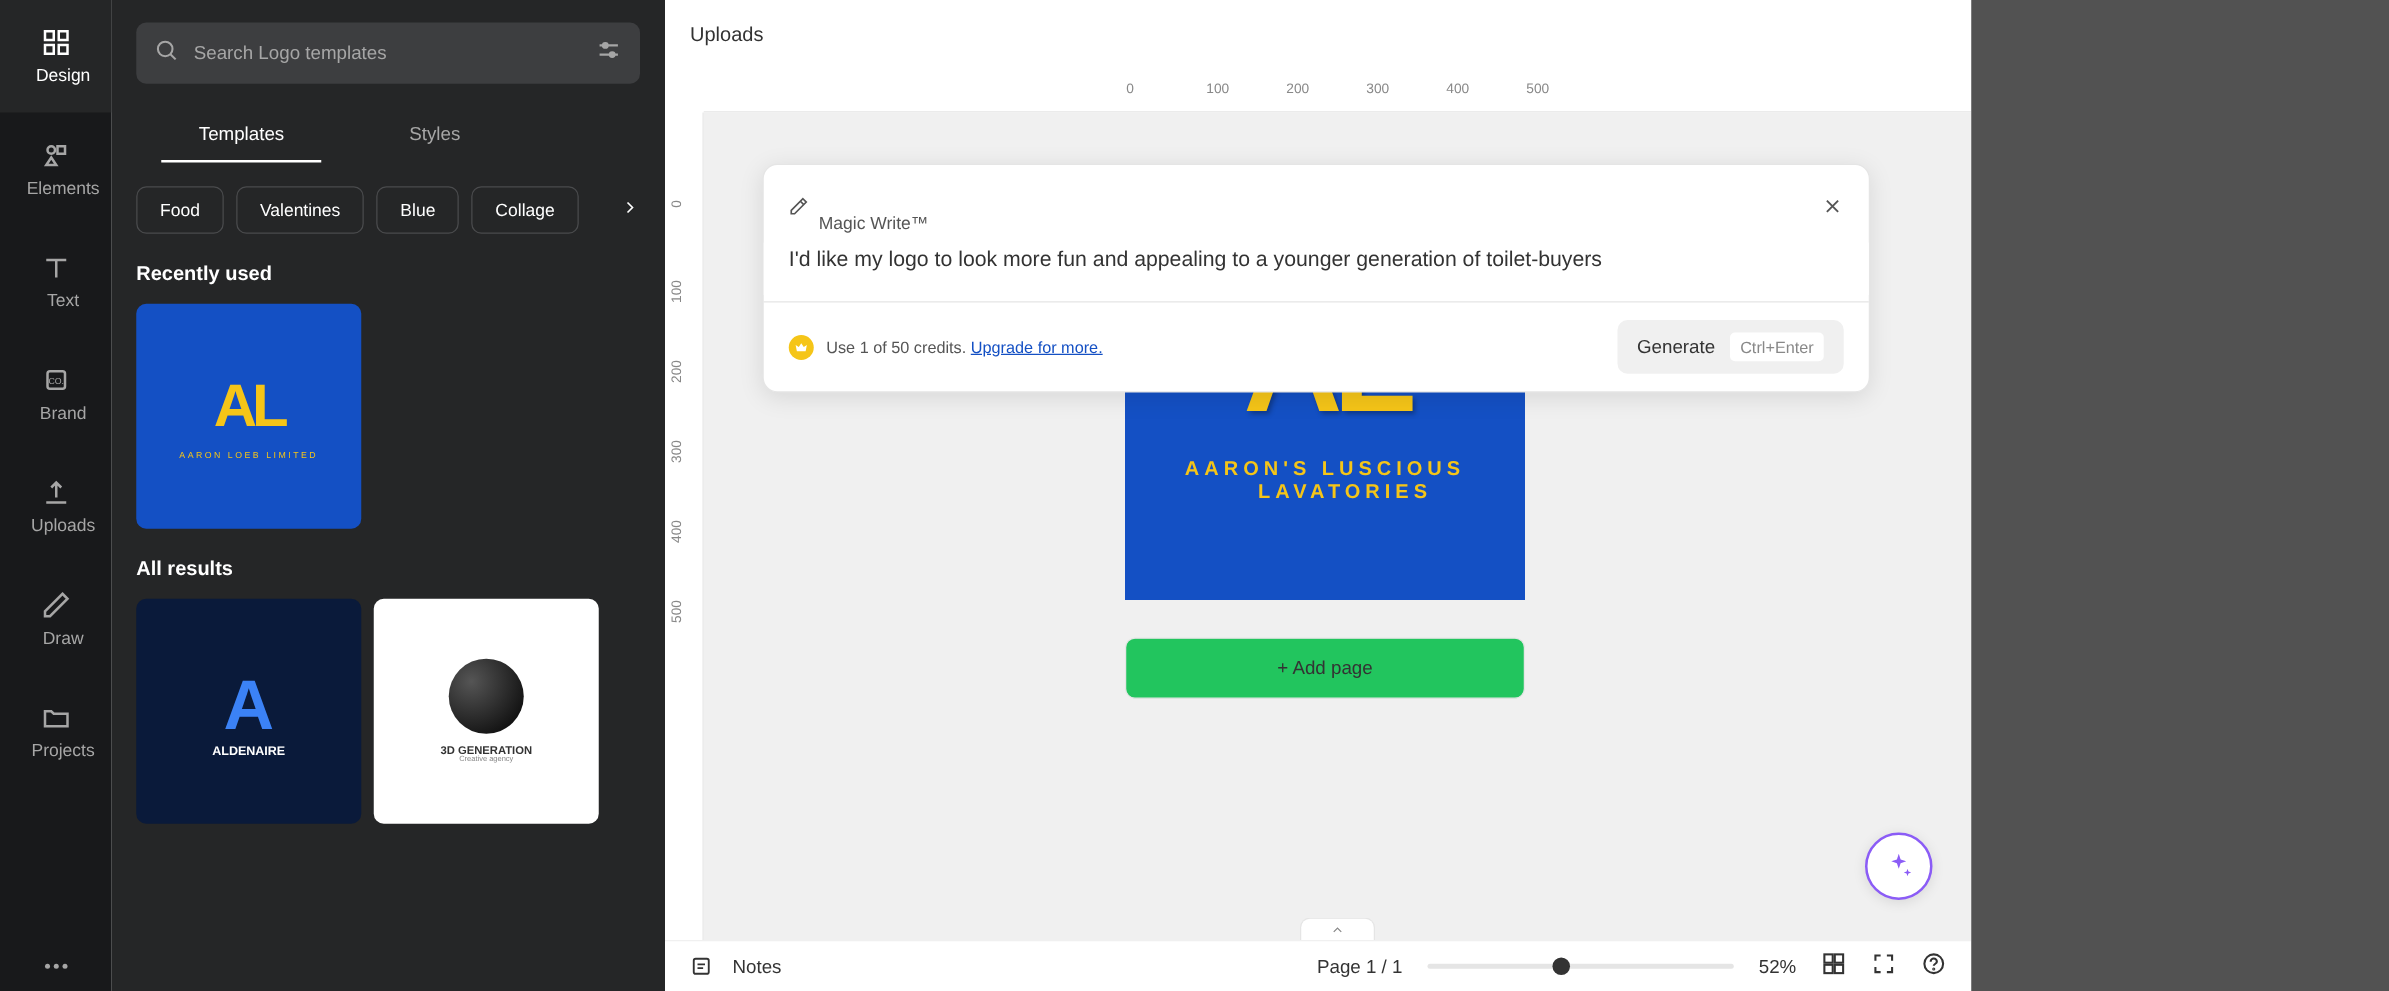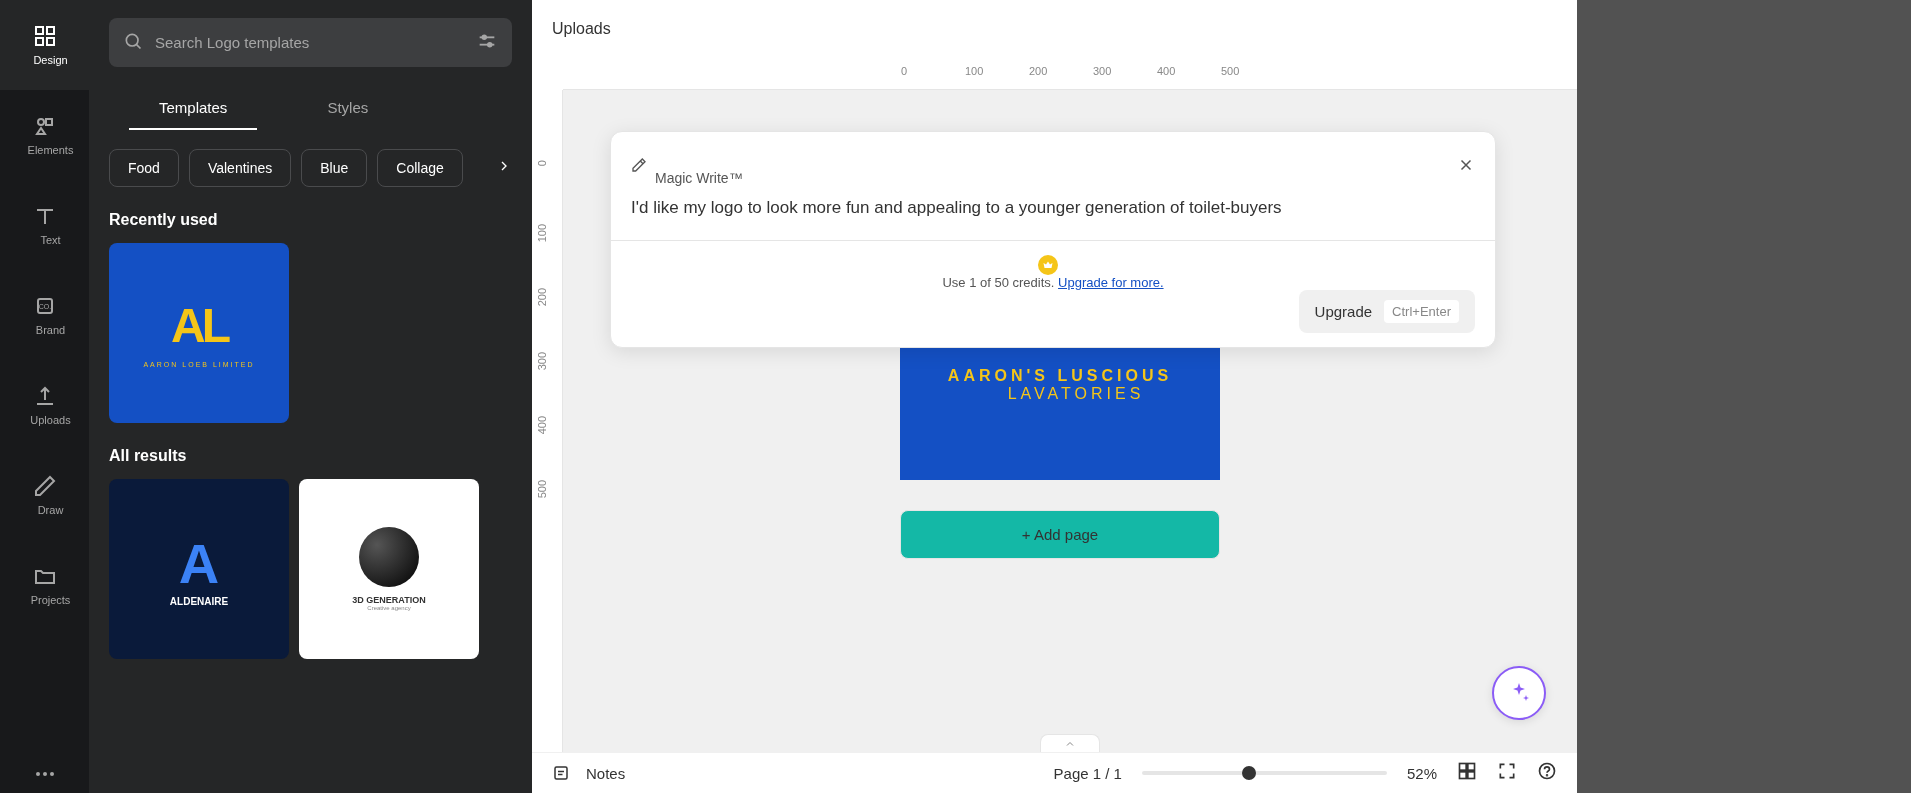--- a/index.html
+++ b/index.html
@@ -3,21 +3,21 @@
   <meta charset="utf-8">
   <style>
     * { margin: 0; padding: 0; box-sizing: border-box; font-family: -apple-system, BlinkMacSystemFont, 'Segoe UI', sans-serif; }
     body { background: #ffffff; width: 1911px; height: 793px; overflow: hidden; position: relative; }
     
     
     .left-sidebar { position: absolute; left: 0; top: 0; width: 89px; height: 100%; background: #18191b; display: flex; flex-direction: column; }
     .sidebar-item { display: flex; flex-direction: column; align-items: center; justify-content: center; height: 90px; cursor: pointer; color: #a6a6a6; }
     .sidebar-item.active { background: #252627; color: #ffffff; }
     .sidebar-icon { width: 24px; height: 24px; margin-bottom: 6px; }
-    .sidebar-label { font-size: 11px; font-weight: 400; margin-left: 12px; }
+    .sidebar-label { font-size: 14px; font-weight: 400; margin-left: 12px; }
     .sidebar-more { margin-top: auto; padding: 12px; color: #a6a6a6; text-align: center; }
     
     
     .templates-panel { position: absolute; left: 89px; top: 0; width: 443px; height: 100%; background: #252627; padding: 0; overflow-y: auto; }
     .search-container { padding: 18px 20px; }
     .search-box { display: flex; align-items: center; background: #3d3e40; border-radius: 8px; padding: 10px 14px; height: 49px; }
     .search-icon-wrap { color: #a6a6a6; margin-right: 12px; }
     .search-input { flex: 1; background: transparent; border: none; color: #ffffff; font-size: 15px; outline: none; }
     .search-input::placeholder { color: #a6a6a6; }
     .filter-icon-wrap { color: #a6a6a6; cursor: pointer; }
@@ -53,35 +53,35 @@
     .canvas-area { position: absolute; left: 532px; top: 58px; right: 334px; bottom: 41px; background: #ffffff; overflow: hidden; }
     .ruler-h { position: absolute; top: 0; left: 31px; right: 0; height: 32px; background: #ffffff; border-bottom: 1px solid #e5e5e5; }
     .ruler-h .tick-label { position: absolute; top: 7px; font-size: 11px; color: #888; }
     .ruler-v { position: absolute; top: 32px; left: 0; width: 31px; bottom: 0; background: #ffffff; border-right: 1px solid #e5e5e5; }
     .ruler-v .tick-label { position: absolute; left: 4px; font-size: 11px; color: #888; writing-mode: vertical-rl; transform: rotate(180deg); }
     
     .canvas-content { position: absolute; left: 31px; top: 32px; right: 0; bottom: 0; background: #f0f0f0; }
     .design-canvas { position: absolute; left: 337px; top: 70px; width: 320px; height: 320px; background: #1450c4; display: flex; flex-direction: column; align-items: center; justify-content: center; }
     .design-al { color: #f5c518; font-size: 110px; font-weight: 900; letter-spacing: -8px; line-height: 1; text-shadow: 2px 2px 4px rgba(0,0,0,0.3); }
     .design-text1 { color: #f5c518; font-size: 16px; font-weight: 700; letter-spacing: 4px; margin-top: 20px; }
-    .design-text2 { color: #f5c518; font-size: 16px; font-weight: 400; letter-spacing: 4px; margin-left: 32px; }
-    
-    .add-page-btn { position: absolute; left: 337px; top: 420px; width: 320px; height: 49px; border: 1px solid #e5e5e5; border-radius: 8px; background: #14b8a6; display: flex; align-items: center; justify-content: center; font-size: 15px; color: #333; cursor: pointer; }
+    .design-text2 { color: #f5c518; font-size: 16px; font-weight: 700; letter-spacing: 4px; margin-left: 32px; }
+    
+    .add-page-btn { position: absolute; left: 337px; top: 420px; width: 320px; height: 49px; border: 1px solid #e5e5e5; border-radius: 8px; background: #22c55e; display: flex; align-items: center; justify-content: center; font-size: 15px; color: #333; cursor: pointer; }
     
     .canvas-toggle { position: absolute; left: 50%; bottom: 0; transform: translateX(-50%); width: 60px; height: 18px; background: #ffffff; border: 1px solid #e5e5e5; border-bottom: none; border-radius: 8px 8px 0 0; display: flex; align-items: center; justify-content: center; cursor: pointer; color: #888; }
     
     
     .magic-write-popup { position: absolute; left: 610px; top: 131px; width: 886px; background: #ffffff; border: 1px solid #e5e5e5; border-radius: 12px; box-shadow: 0 4px 20px rgba(0,0,0,0.1); z-index: 100; }
     .magic-header { display: flex; align-items: center; padding: 16px 20px 8px; }
     .magic-icon { margin-right: 8px; color: #555; }
     .magic-title { font-size: 14px; color: #555; flex: 1; font-weight: 500; margin-top: 22px; }
     .magic-close { cursor: pointer; color: #555; }
     .magic-input { width: 100%; padding: 4px 20px 18px; border: none; font-size: 17px; color: #333; outline: none; resize: none; font-family: Liberation Sans, sans-serif; }
     .magic-divider { height: 1px; background: #e5e5e5; }
-    .magic-footer { display: flex; align-items: center; padding: 14px 20px; flex-direction: column; }
+    .magic-footer { display: flex; align-items: center; padding: 14px 20px; }
     .credits-badge { width: 20px; height: 20px; background: #f5c518; border-radius: 50%; display: flex; align-items: center; justify-content: center; margin-right: 10px; }
     .credits-crown { color: #fff; font-size: 10px; }
     .credits-text { font-size: 13px; color: #555; }
     .credits-link { color: #1450c4; text-decoration: underline; cursor: pointer; }
     .generate-btn { margin-left: auto; background: #f0f0f0; border-radius: 8px; padding: 10px 16px; display: flex; align-items: center; gap: 12px; cursor: pointer; }
     .generate-label { font-size: 15px; font-weight: 500; color: #333; }
     .generate-shortcut { font-size: 13px; color: #888; background: #ffffff; padding: 4px 8px; border-radius: 4px; }
     
     
     .bottom-bar { position: absolute; left: 532px; bottom: 0; right: 334px; height: 41px; display: flex; align-items: center; padding: 0 20px; background: #ffffff; border-top: 1px solid #f0f0f0; }
@@ -280,21 +280,21 @@
     <span class="credits-badge">
       <svg class="credits-crown" width="12" height="12" viewBox="0 0 24 24" fill="currentColor">
           <path d="M5 18h14l2-10-5 3-4-6-4 6-5-3z"></path>
         </svg>
     </span>
     <span class="credits-text">
       <span>Use 1 of 50 credits. </span>
       <span class="credits-link">Upgrade for more.</span>
     </span>
     <div class="generate-btn">
-      <span class="generate-label">Upgrade</span>
+      <span class="generate-label">Generate</span>
       <span class="generate-shortcut">Ctrl+Enter</span>
     </div>
   </div>
 </div>
 
 <div class="bottom-bar">
   <div class="notes-btn">
     <svg width="18" height="18" viewBox="0 0 24 24" fill="none" stroke="currentColor" stroke-width="2">
         <rect x="4" y="4" width="16" height="16" rx="2"></rect>
         <line x1="8" y1="10" x2="16" y2="10"></line>

